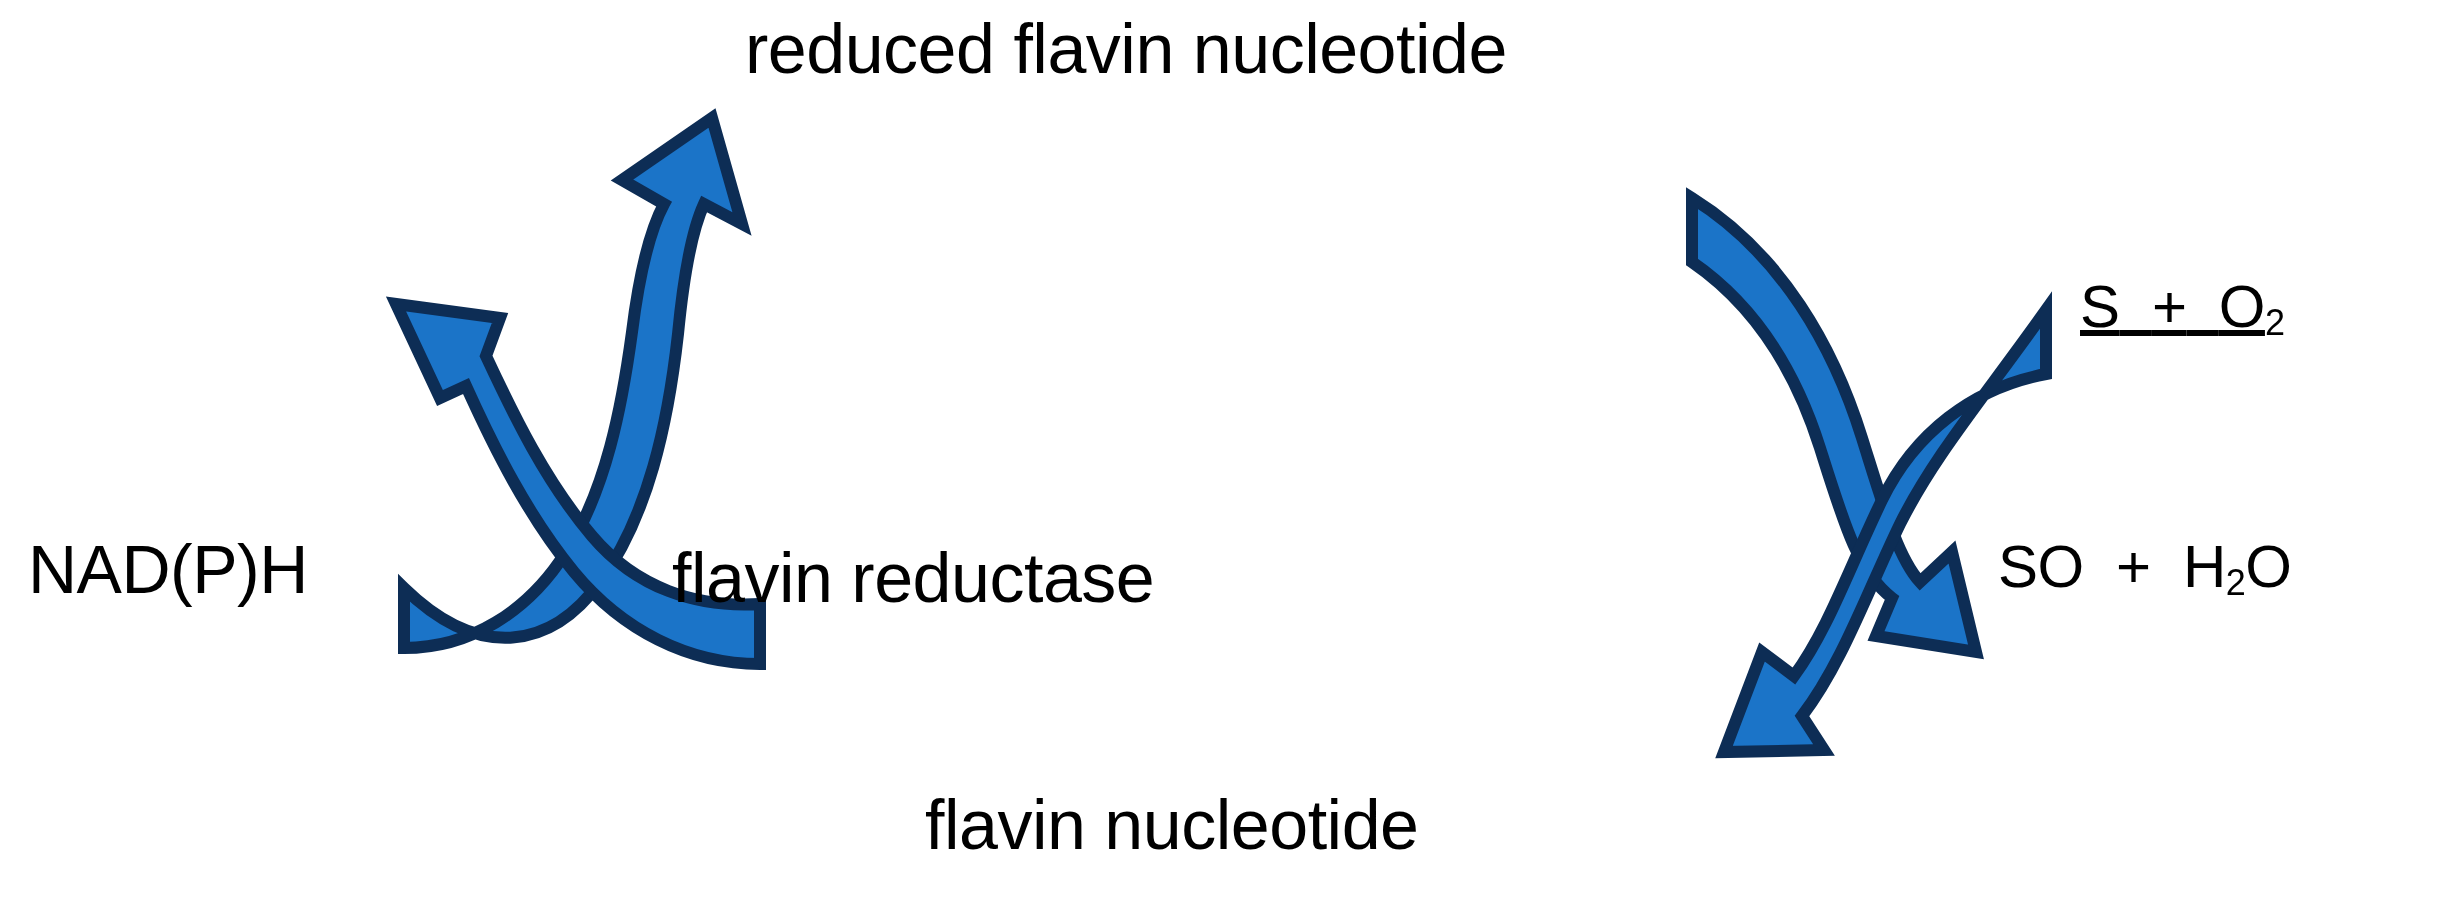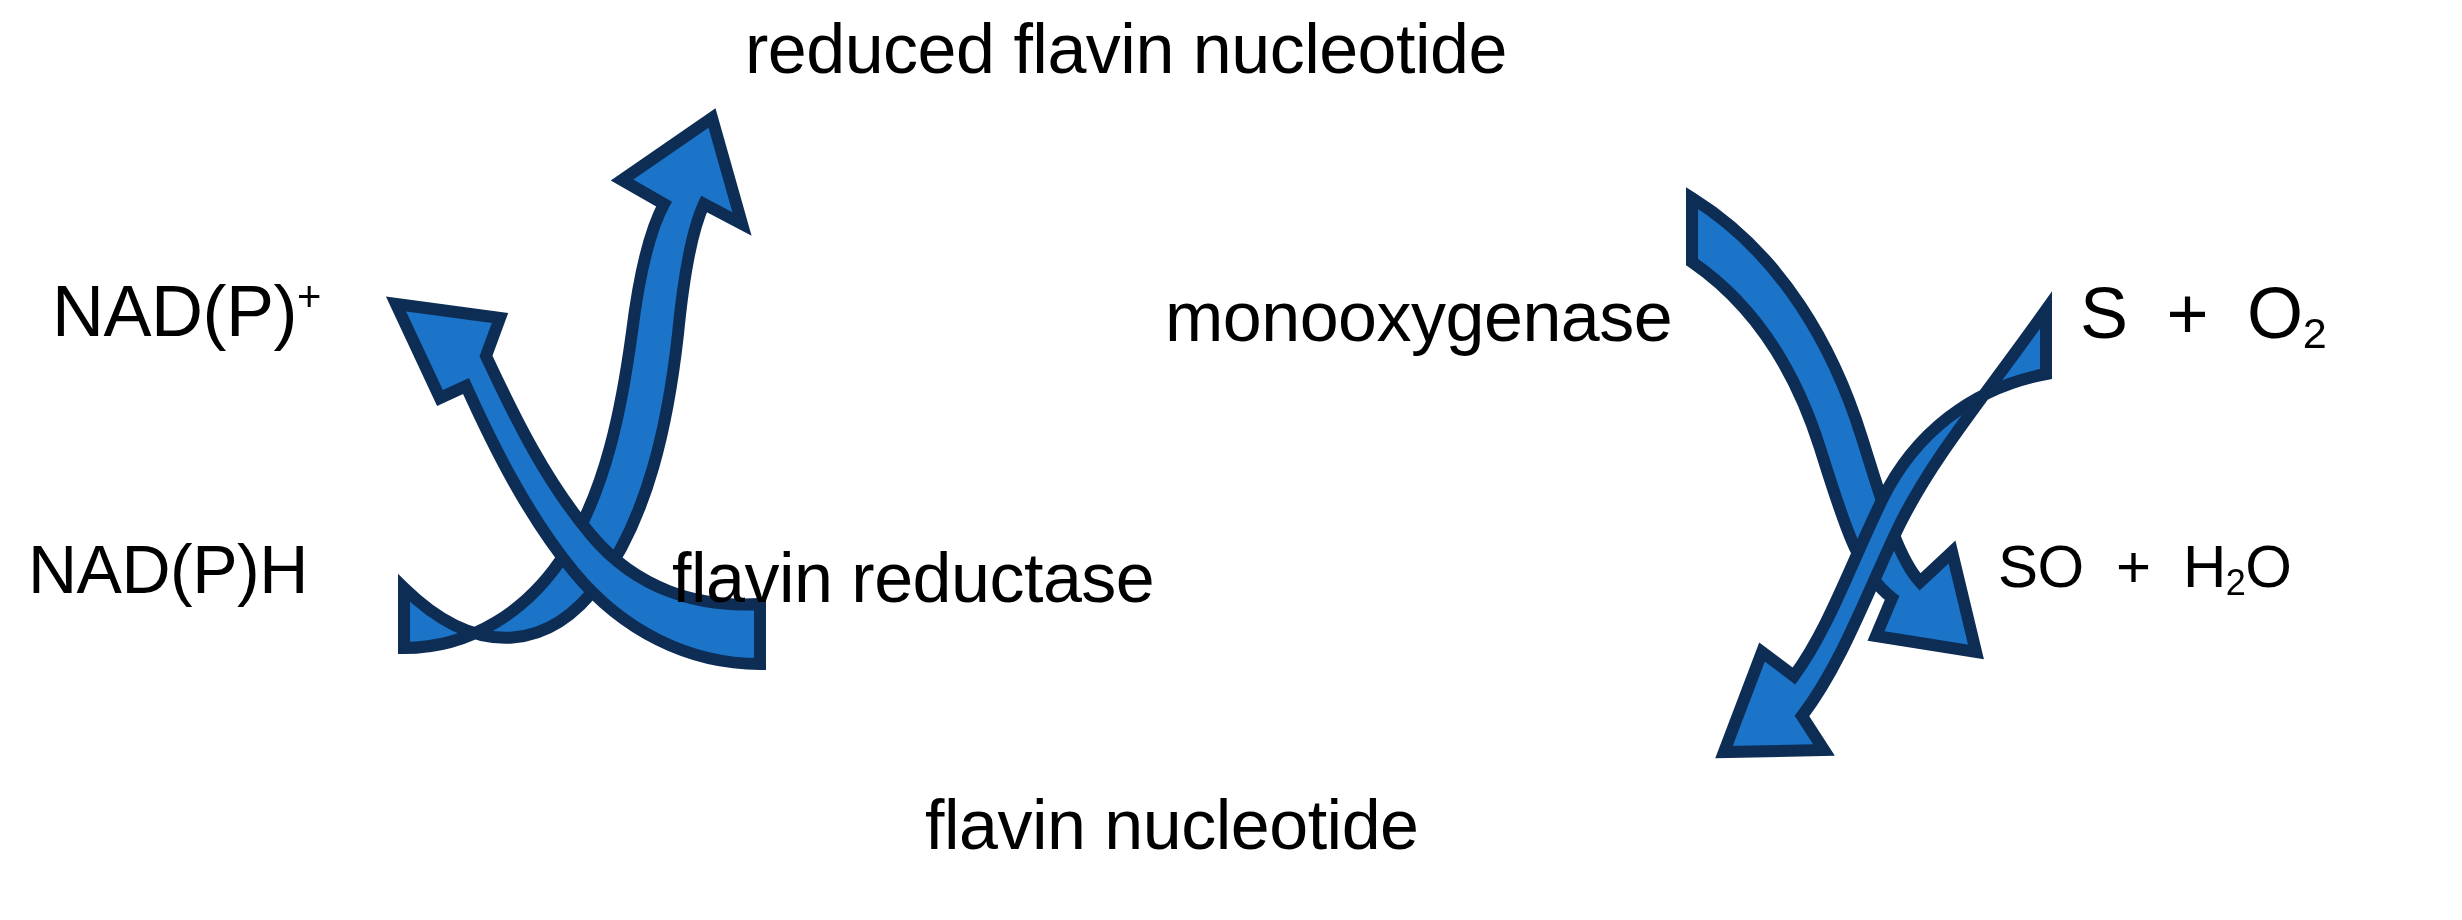--- a/index.html
+++ b/index.html
@@ -82,21 +82,22 @@
   #label-flavin-reductase {
     left: 672px;
     top: 543px;
     font-size: 70px;
   }
 
   
   #label-s-plus-o2 {
     left: 2080px;
     top: 277px;
-    font-size: 72px;
+    font-size: 60px;
+    text-decoration: underline;
   }
   #label-so-plus-h2o {
     left: 1998px;
     top: 537px;
     font-size: 60px;
   }
 
   
   .arrow-svg {
     position: absolute;
@@ -161,27 +162,25 @@
              L 1762 652
              L 1724 752
              L 1824 750
              L 1802 716
              C 1842 664 1868 590 1900 524
              C 1934 456 1982 400 2046 310 Z"></path>
   </svg>
 
   <div class="label" id="label-reduced-flavin-nucleotide">reduced flavin nucleotide</div>
 
-  <div class="label" id="label-nadp-plus"><span>NAD(P)</span><sup>+</sup></div>
 
   <div class="label" id="label-nadph">NAD(P)H</div>
 
   <div class="label" id="label-flavin-reductase">flavin reductase</div>
 
-  <div class="label" id="label-monooxygenase">monooxygenase</div>
 
   <div class="label" id="label-s-plus-o2"><span>S</span>&nbsp;&nbsp;<span>+</span>&nbsp;&nbsp;<span>O</span><sub>2</sub></div>
 
   <div class="label" id="label-so-plus-h2o"><span>SO</span>&nbsp;&nbsp;<span>+</span>&nbsp;&nbsp;<span>H</span><sub>2</sub><span>O</span></div>
 
   <div class="label" id="label-flavin-nucleotide">flavin nucleotide</div>
 
 </div>
 
 </body></html>

